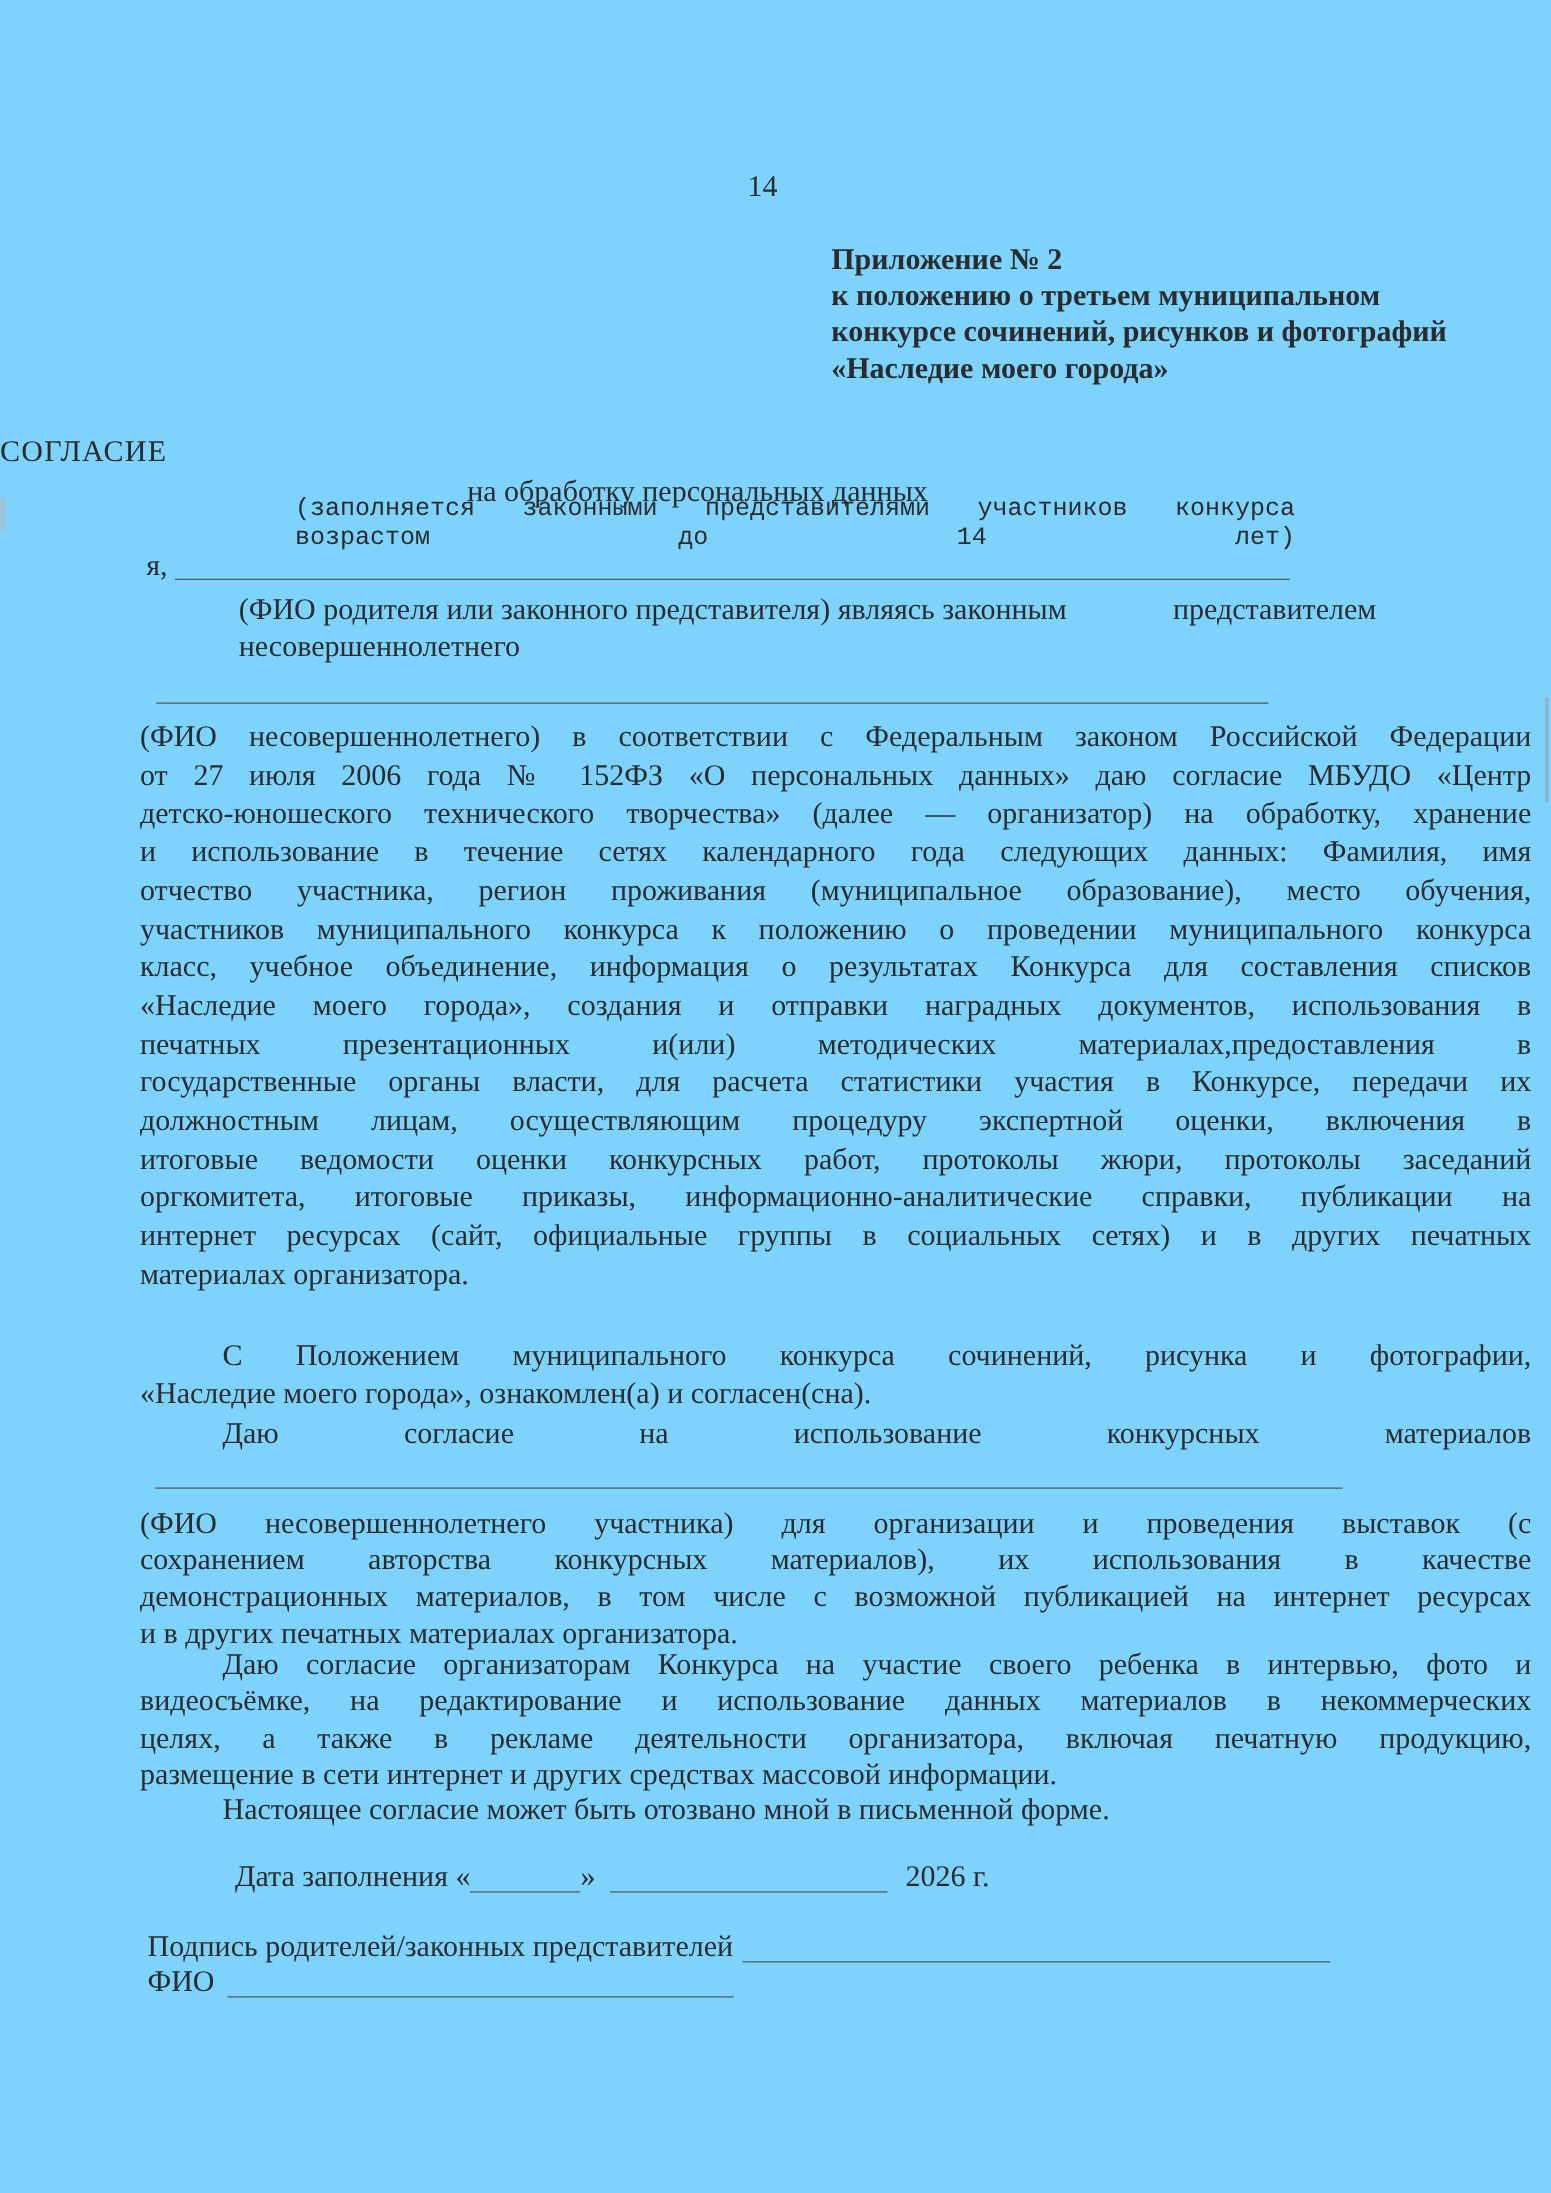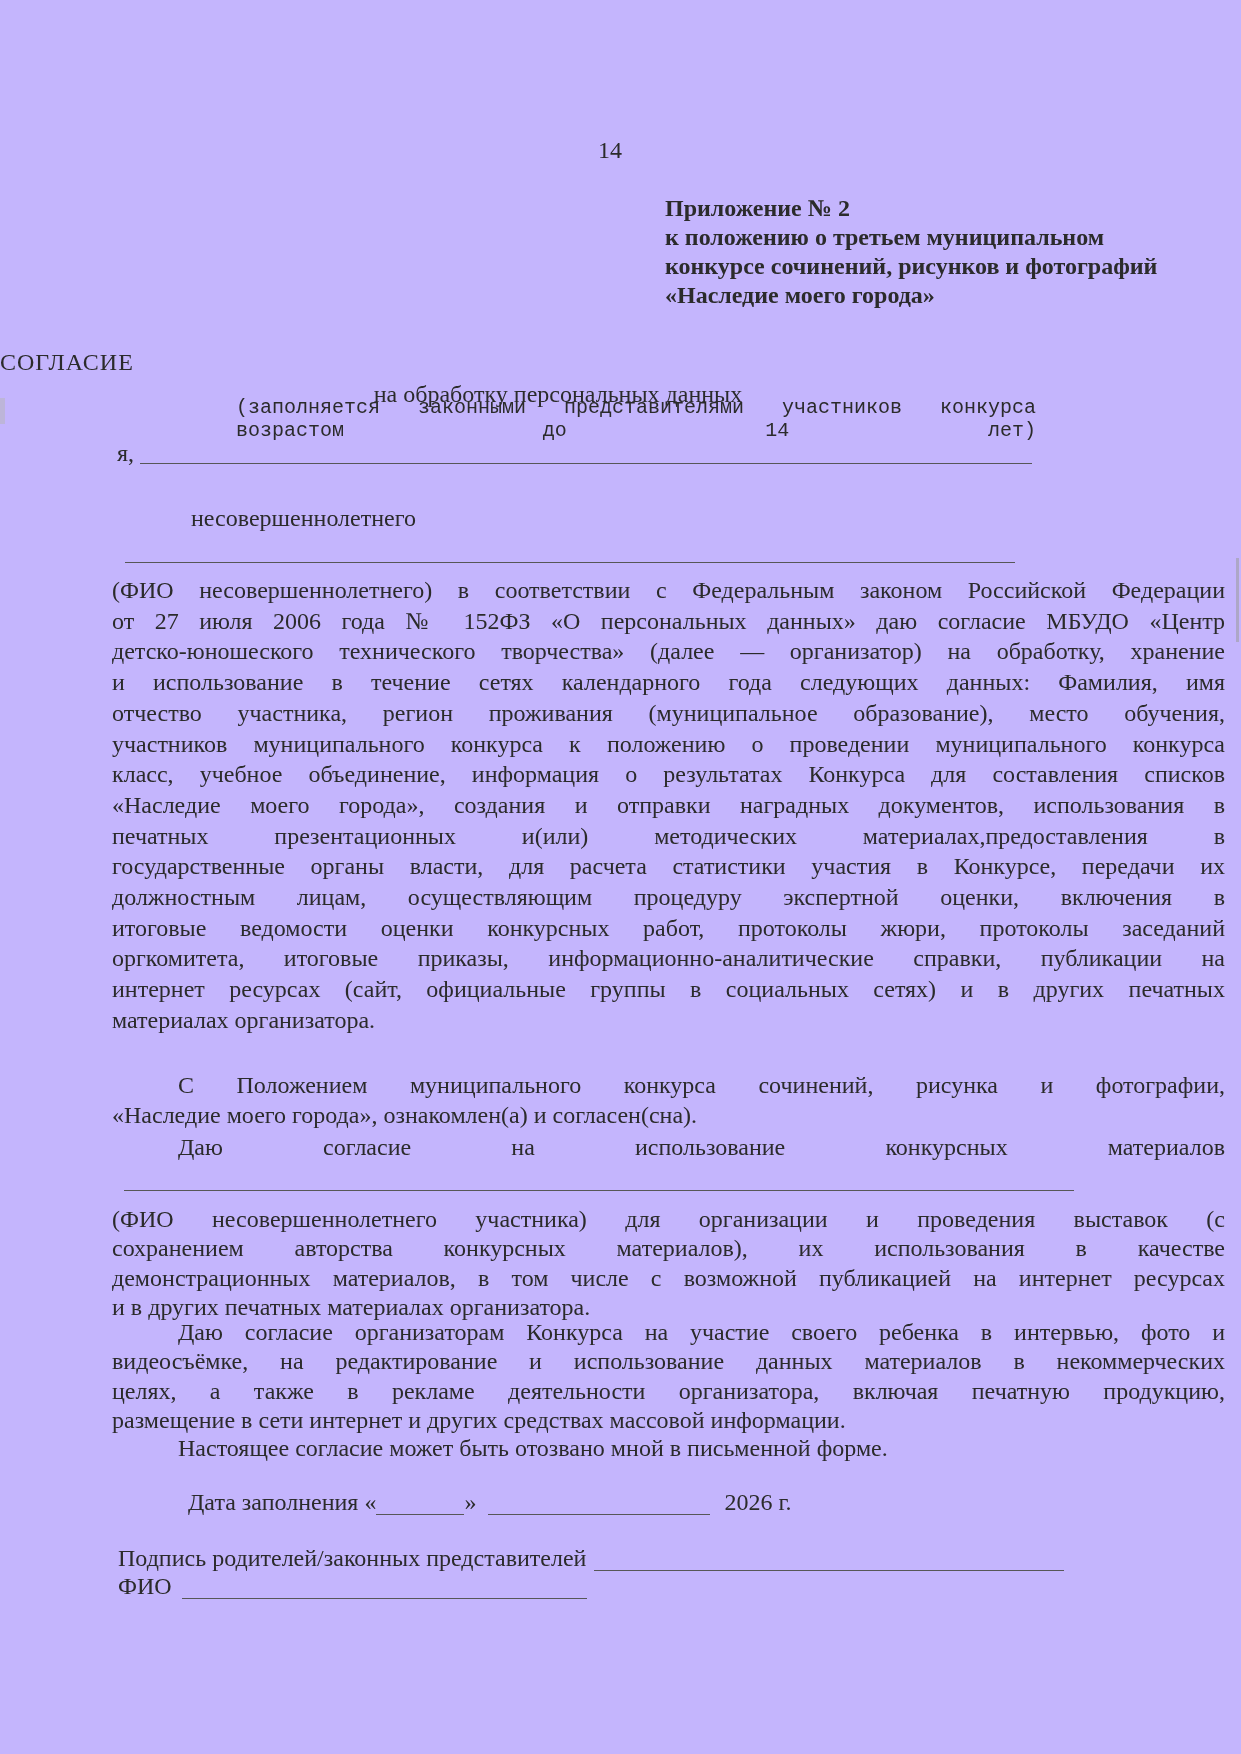--- a/index.html
+++ b/index.html
@@ -1,20 +1,20 @@
 <!DOCTYPE html>
 <html><head>
 <meta charset="utf-8">
 <style>
   html,body{margin:0;padding:0;background:#e8e8e8;}
   .page{
     position:relative;
     width:1241px;height:1754px;
     margin:0 auto;
-    background:#c4b5fd;
+    background:#7dd3fc;
     font-family:"Liberation Serif","DejaVu Serif",serif;
     color:#2b2b2b;
     font-size:24px;
     overflow:hidden;
   }
   .abs{position:absolute;}
   
   .page-number{left:598px;top:137px;}
   .appendix{left:665px;top:194px;line-height:29px;width:540px;font-weight:bold;}
   .title-heading{left:0;top:349px;width:1100px;text-align:left;letter-spacing:1px;}
@@ -68,20 +68,24 @@
       <div class="tline">«Наследие моего города»</div>
     </div>
 
   <div class="abs title-heading">СОГЛАСИЕ</div>
   <div class="abs title-subheading">на обработку персональных данных</div>
   <div class="abs title-note">(заполняется законными представителями участников конкурса возрастом до 14 лет)</div>
 
   <div class="abs pronoun">я,</div>
   <div class="abs rule rule-declarant"></div>
 
+  <div class="abs caption-row">
+    <span>(ФИО родителя или законного представителя) являясь законным</span>
+    <span>представителем</span>
+  </div>
   <div class="abs caption2">несовершеннолетнего</div>
 
   <div class="abs rule rule-minor"></div>
 
   <div class="abs col p-consent lines">
       <div class="tline">(ФИО несовершеннолетнего) в соответствии с Федеральным законом Российской Федерации</div>
       <div class="tline">от 27 июля 2006 года № 152ФЗ «О персональных данных» даю согласие МБУДО «Центр</div>
       <div class="tline">детско-юношеского технического творчества» (далее — организатор) на обработку, хранение</div>
       <div class="tline">и использование в течение сетях календарного года следующих данных: Фамилия, имя</div>
       <div class="tline">отчество участника, регион проживания (муниципальное образование), место обучения,</div>

